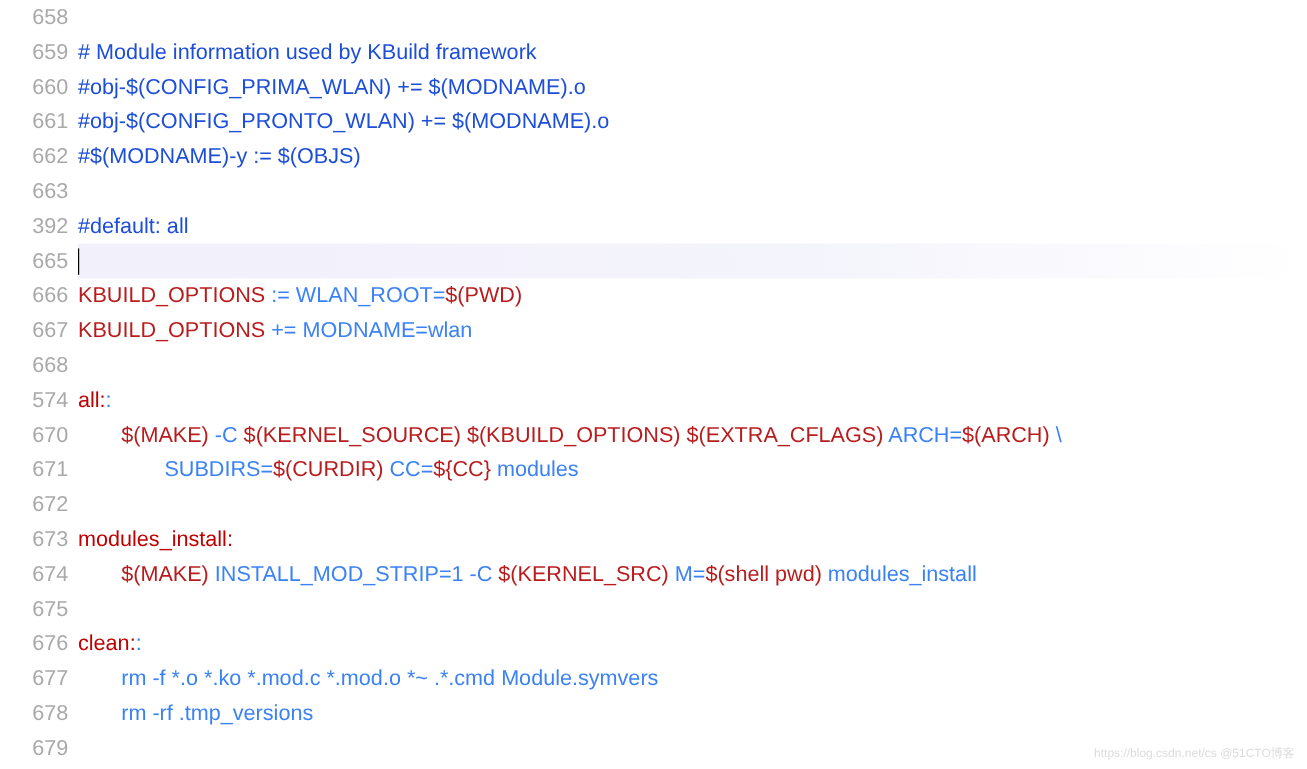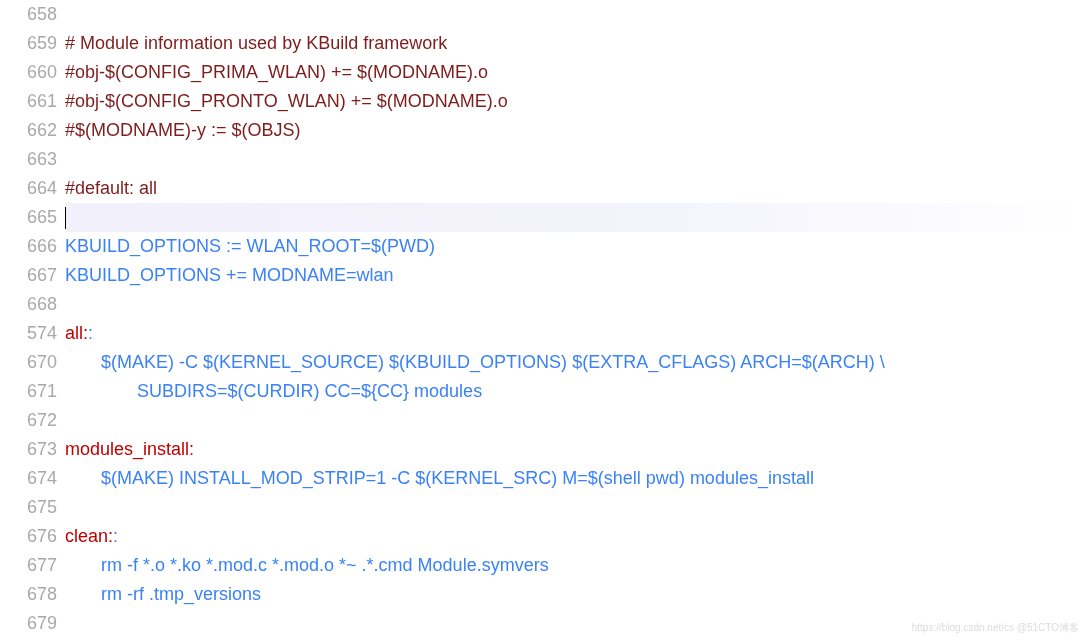--- a/index.html
+++ b/index.html
@@ -33,22 +33,22 @@
       flex: 1;
       font-size: 18px;
       line-height: 29px;
       white-space: pre;
       position: relative;
     }
     .line { height: 29px; display: flex; align-items: center; }
     .line.highlighted {
       background: linear-gradient(to right, #f2f0fb, #f4f4fc 60%, #ffffff);
     }
-    .c-comment { color: #7f1d1d; text-align: right; }
-    .c-var     { color: #3b82f6; }
+    .c-comment { color: #1d4ed8; text-align: right; }
+    .c-var     { color: #b91c1c; }
     .c-target  { color: #c00000; text-align: center; }
     .c-text    { color: #3b82f6; }
     .indent1 { display: inline-block; width: 36px; }
     .indent2 { display: inline-block; width: 72px; }
     .watermark {
       position: absolute;
       right: 10px;
       bottom: 6px;
       color: #dcdcdc;
       font-size: 10px;
@@ -67,21 +67,21 @@
 <body>
 
 <div class="editor">
   <div class="gutter" id="gutter">
       <div>658</div>
       <div>659</div>
       <div>660</div>
       <div>661</div>
       <div>662</div>
       <div>663</div>
-      <div>664</div>
+      <div>392</div>
       <div>665</div>
       <div>666</div>
       <div>667</div>
       <div>668</div>
       <div>574</div>
       <div>670</div>
       <div>671</div>
       <div>672</div>
       <div>673</div>
       <div>674</div>

